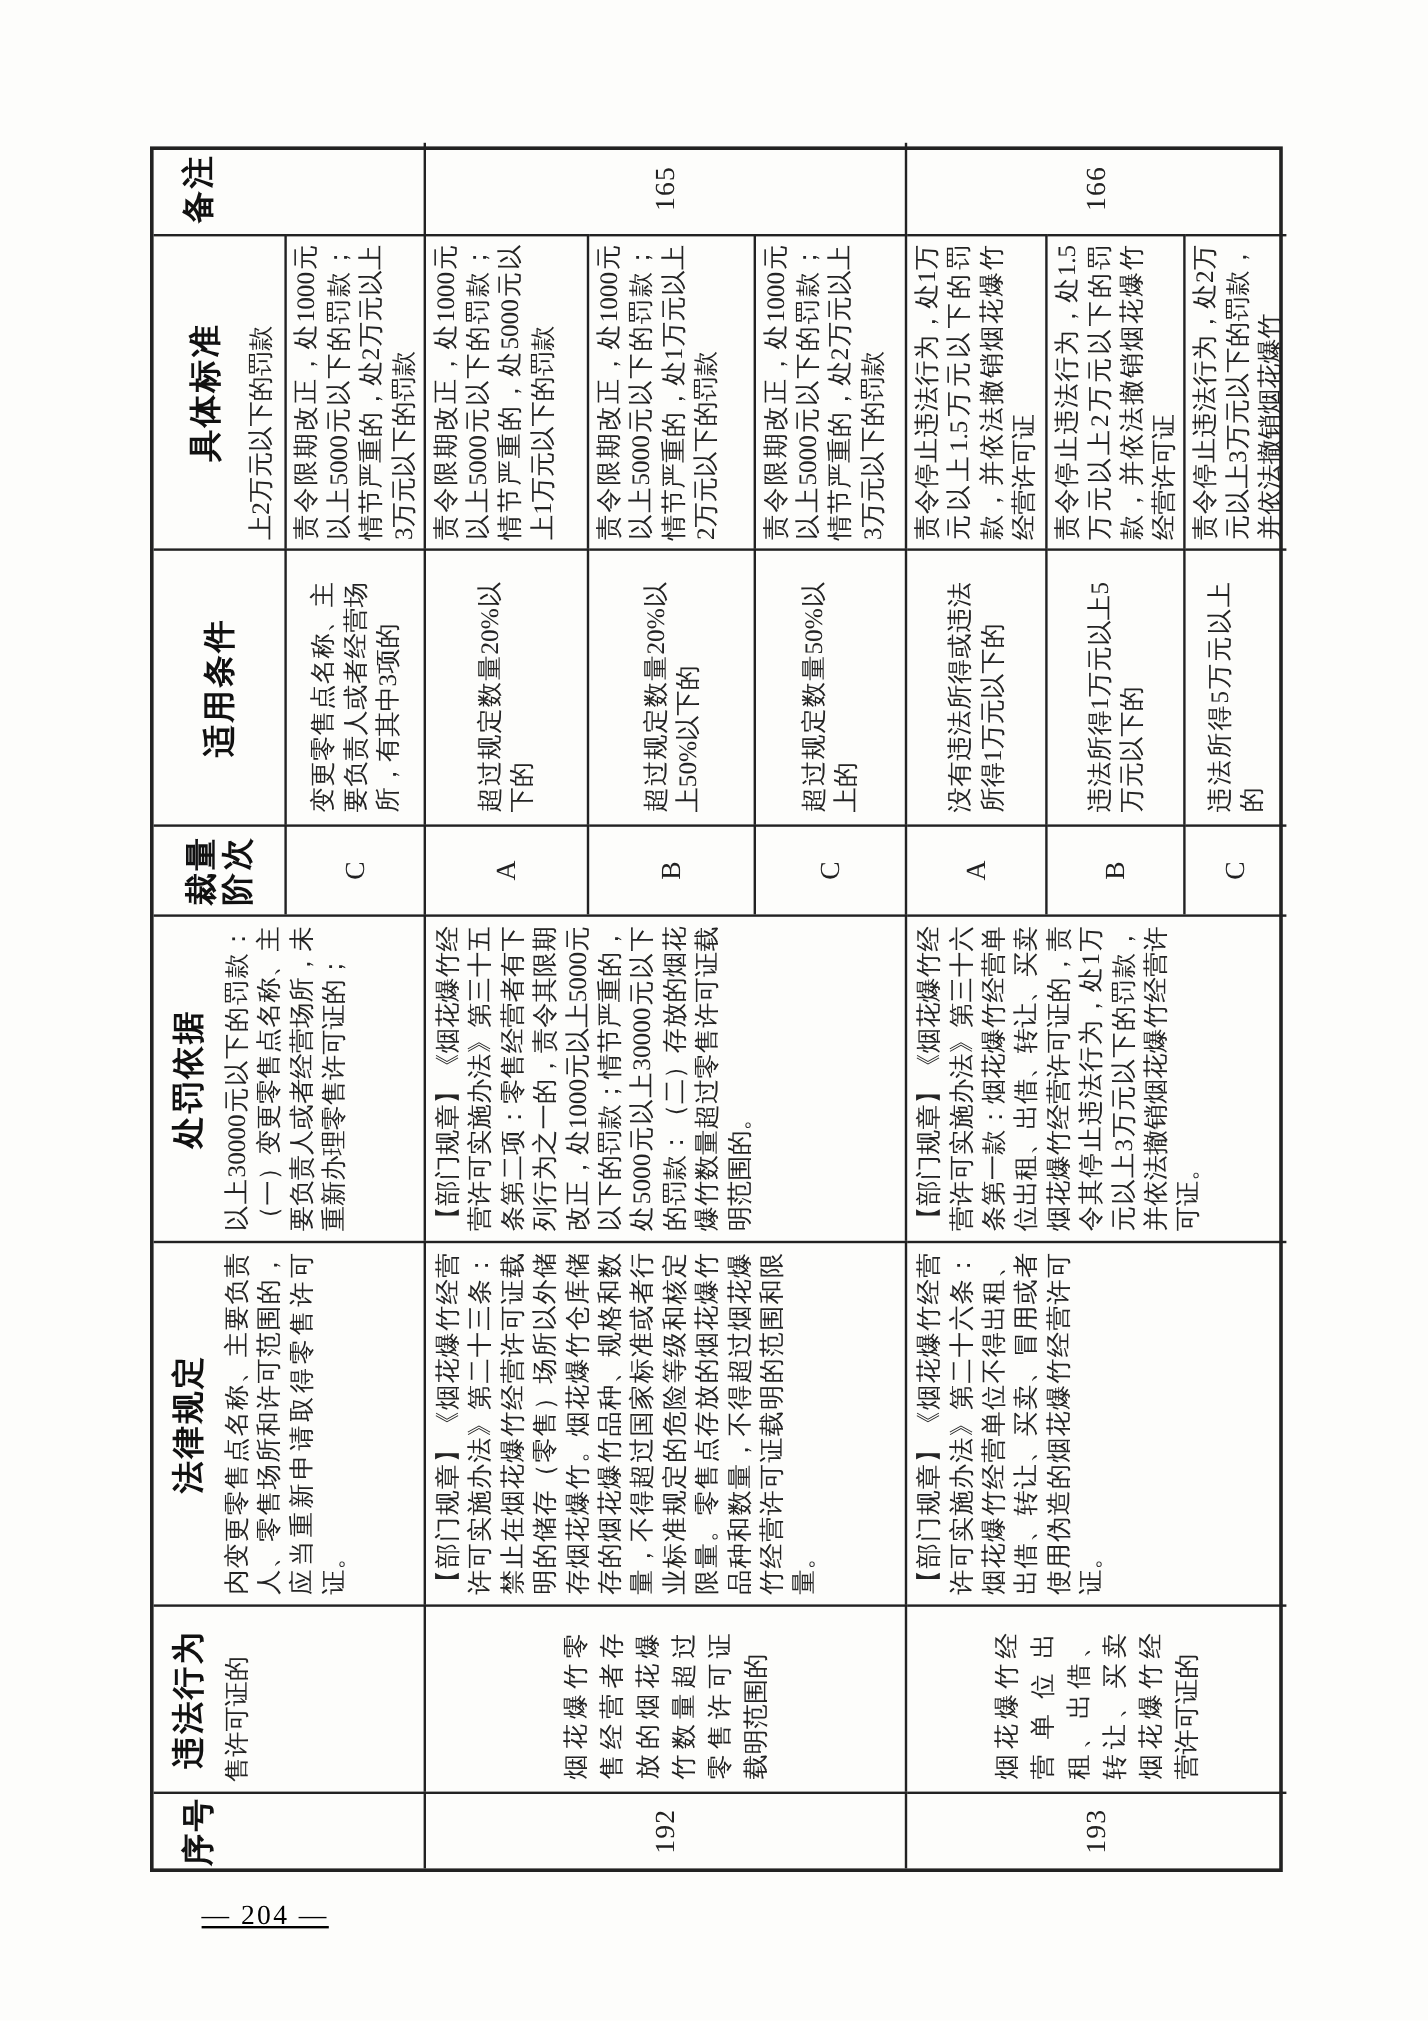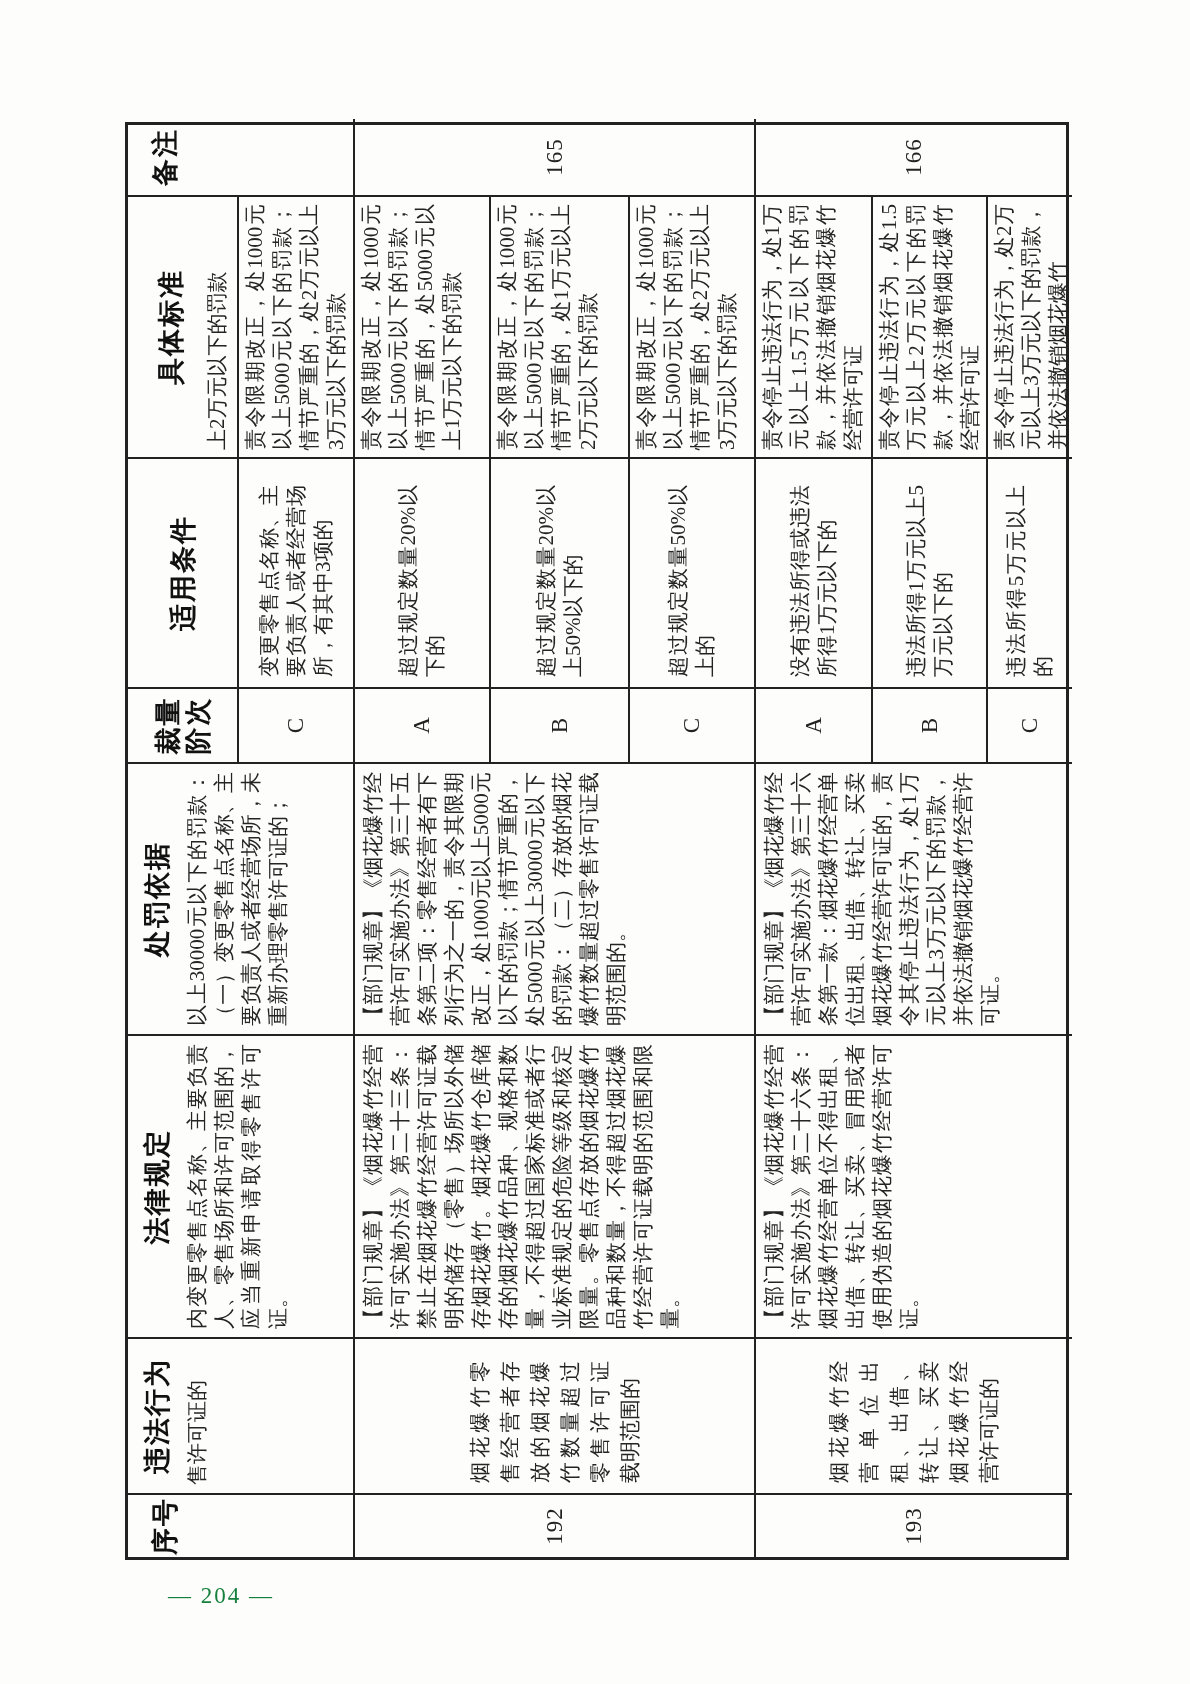--- a/index.html
+++ b/index.html
@@ -51,21 +51,21 @@
   .wf .body{width:122px; line-height:30px;}
   .sy{justify-content:center; padding:2px 10px;}
   .sy .body{width:192px;}
   .jt{padding:3px 7px;}
   .fl{padding:5px 8px;}
   .cf192 .body{line-height:35px;}
   .cf193 .body{line-height:30px;}
   .fl .body, .jt .body{line-height:27px;}
   .footer{
     position:absolute; left:168px; top:1583px;
-    font-size:23px; letter-spacing:2px; color:#15803d;
+    font-size:23px; letter-spacing:2px; color:#000000;text-decoration:underline;
   }
 </style>
 </head>
 <body>
 
 <div class="page">
   <div class="rotor">
     <div class="tbl">
 
       <div class="cell labonly" style="grid-area:1/1/3/2">

